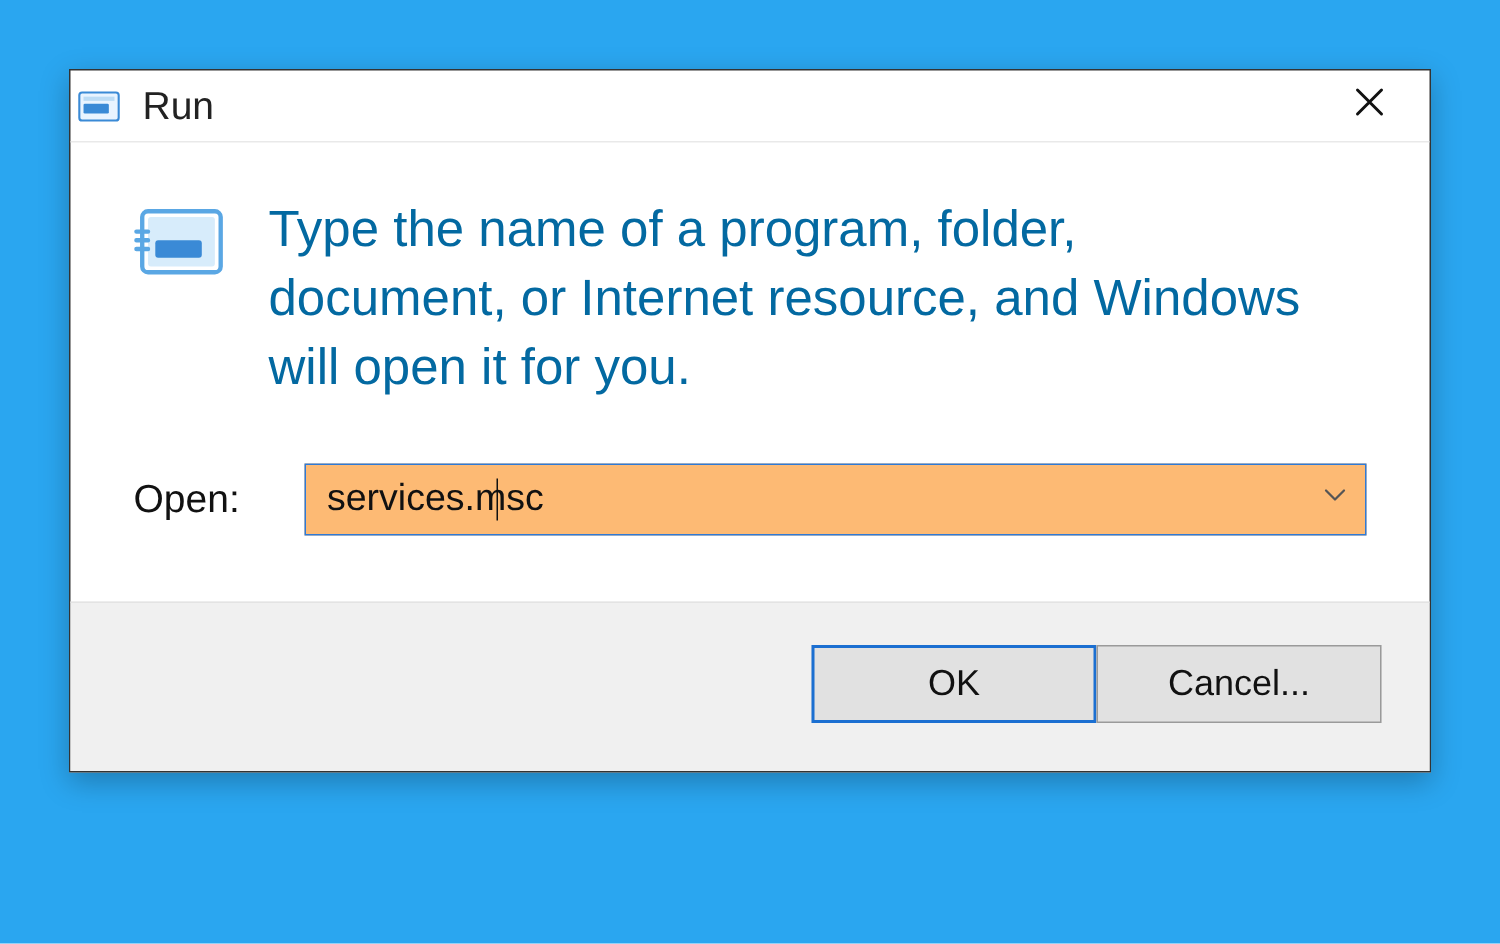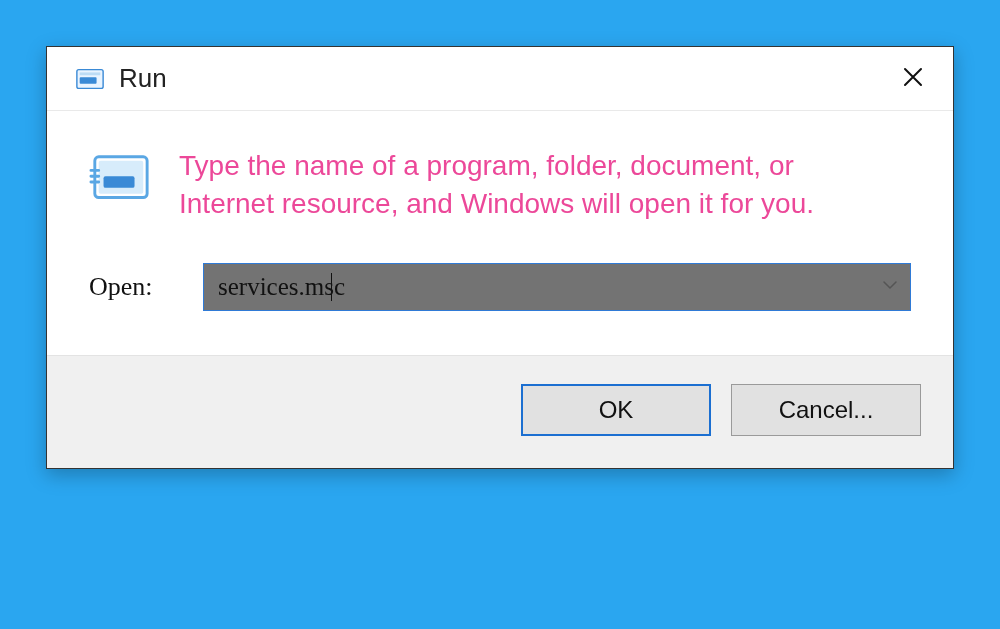--- a/index.html
+++ b/index.html
@@ -16,22 +16,22 @@
       width: 908px;
       background: #ffffff;
       border: 1px solid #333;
       box-shadow: 0 6px 18px rgba(0,0,0,.25);
     }
 
     
     .title-bar {
       display: flex;
       align-items: center;
-      height: 64px;
-      padding: 0 16px 0 28px;
+      height: 48px;
+      padding: 0 16px 0 4px;
       border-bottom: 1px solid #e9e9e9;
     }
     .title-icon {
       width: 30px;
       height: 30px;
       margin-right: 14px;
       flex-shrink: 0;
     }
     .title-text {
       font-size: 26px;
@@ -58,42 +58,41 @@
       gap: 28px;
       margin-bottom: 40px;
     }
     .run-big-icon {
       width: 62px;
       height: 56px;
       flex-shrink: 0;
       margin-top: 4px;
     }
     .desc-text {
-      font-size: 28px;
+      font-size: 34px;
       line-height: 1.35;
-      color: #ec4899;
+      color: #0369a1;
       max-width: 700px;
     }
     .open-row {
       display: flex;
       align-items: center;
       gap: 24px;
-      font-family: Liberation Serif, serif;
     }
     .open-label {
       font-size: 26px;
       color: #111;
       width: 90px;
     }
     .combo {
       position: relative;
       flex: 1;
       height: 48px;
       border: 1px solid #2f7ad6;
-      background: #737373;
+      background: #fdba74;
       display: flex;
       align-items: center;
     }
     .combo input {
       border: none;
       outline: none;
       width: 100%;
       height: 100%;
       padding: 0 44px 0 14px;
       font-size: 25px;
@@ -120,21 +119,20 @@
       background: #111;
     }
 
     
     .footer {
       background: #f0f0f0;
       border-top: 1px solid #e3e3e3;
       padding: 28px 32px 32px 32px;
       display: flex;
       justify-content: flex-end;
-      gap: 20px;
     }
     .btn {
       width: 190px;
       height: 52px;
       font-size: 24px;
       font-family: inherit;
       color: #111;
       background: #e1e1e1;
       border: 1px solid #9a9a9a;
       cursor: pointer;

